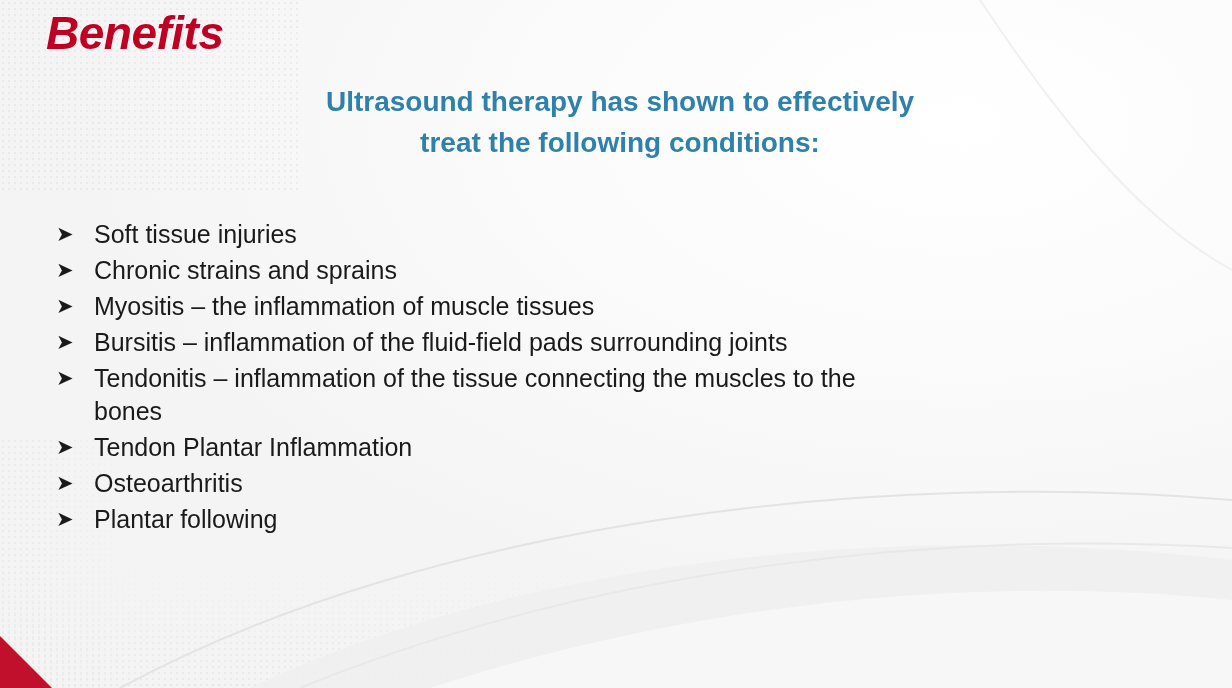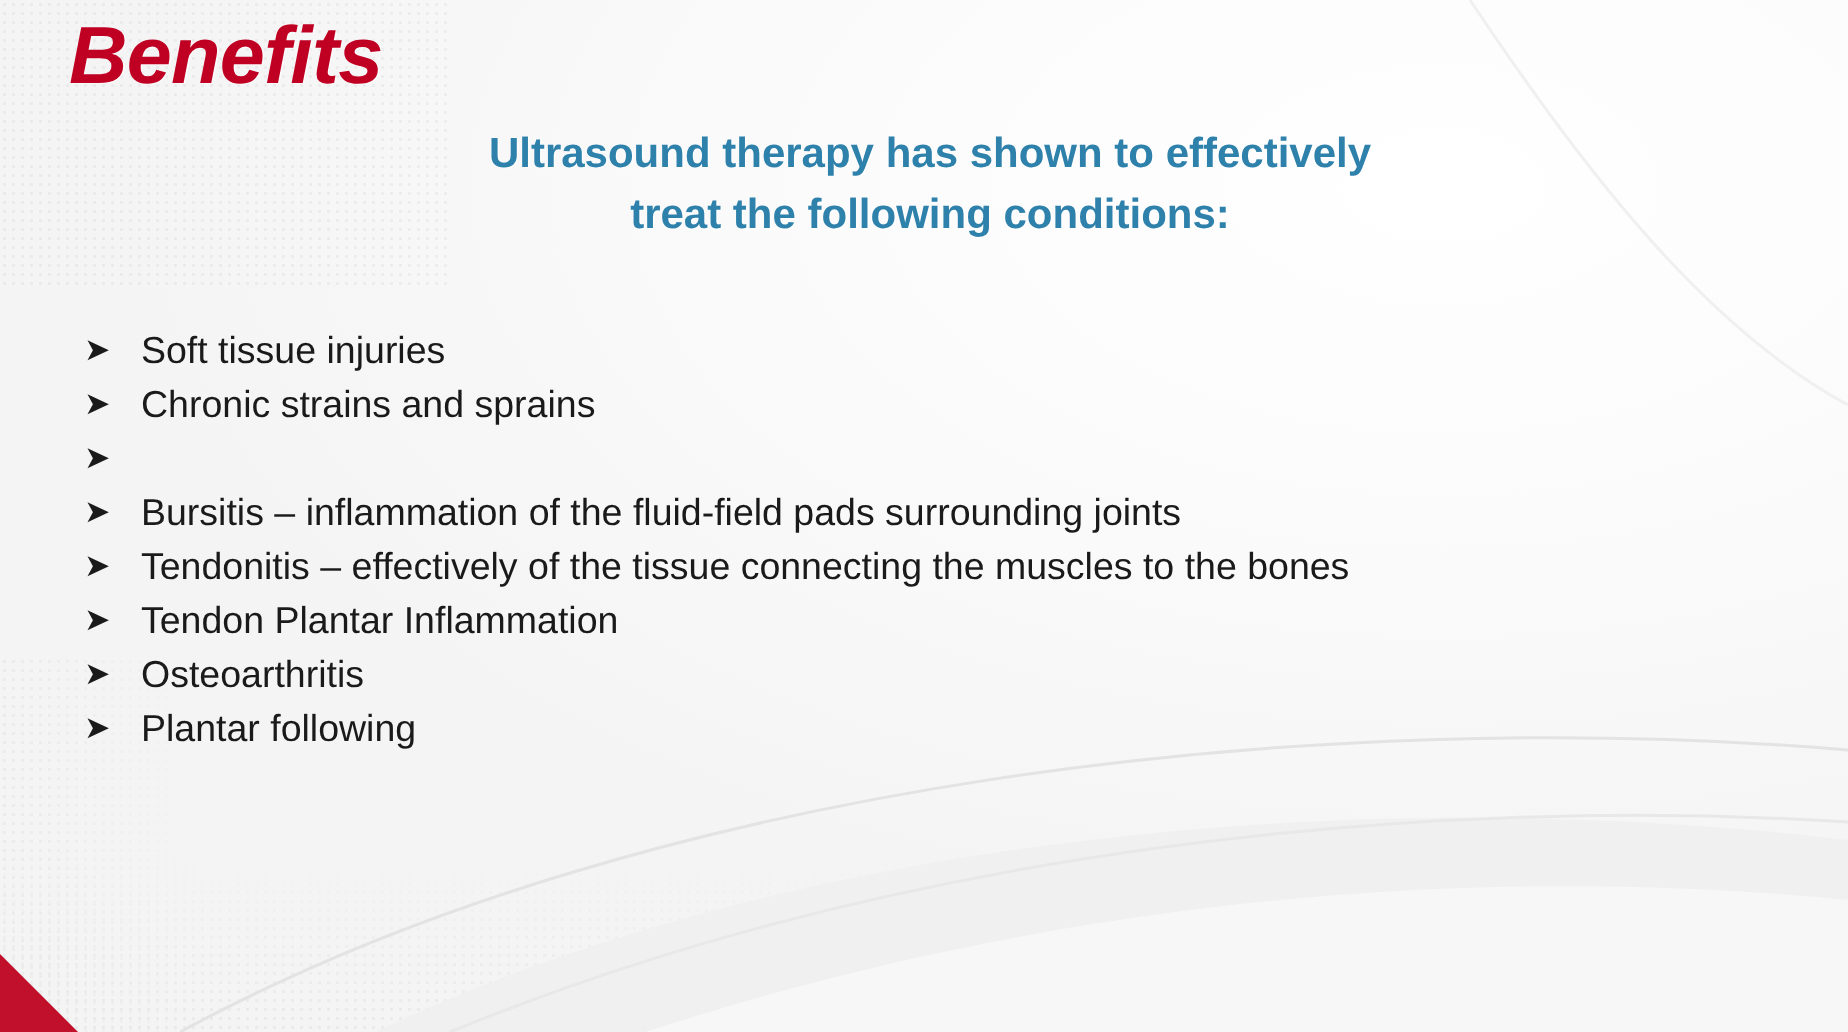--- a/index.html
+++ b/index.html
@@ -73,21 +73,21 @@
     width: 0; height: 0;
     border-left: 52px solid #c0102b;
     border-top: 52px solid transparent;
     pointer-events: none;
   }
 
   .title {
     position: absolute;
     left: 46px;
     top: 8px;
-    font-size: 54px;
+    font-size: 46px;
     font-weight: bold;
     font-style: italic;
     color: #c00023;
     letter-spacing: -0.5px;
     line-height: 1.1;
     text-shadow: 1px 1px 0 rgba(255,255,255,0.55);
   }
 
   .subtitle {
     position: absolute;
@@ -167,30 +167,31 @@
       <span class="text">Soft tissue injuries</span>
     </div>
 
     <div class="bullet">
       <span class="marker">➤</span>
       <span class="text">Chronic strains and sprains</span>
     </div>
 
     <div class="bullet">
       <span class="marker">➤</span>
+      <span class="text">Myositis – the inflammation of muscle tissues</span>
     </div>
 
     <div class="bullet">
       <span class="marker">➤</span>
       <span class="text">Bursitis – inflammation of the fluid-field pads surrounding joints</span>
     </div>
 
     <div class="bullet">
       <span class="marker">➤</span>
-      <span class="text">Tendonitis – effectively of the tissue connecting the muscles to the bones</span>
+      <span class="text">Tendonitis – inflammation of the tissue connecting the muscles to the bones</span>
     </div>
 
     <div class="bullet">
       <span class="marker">➤</span>
       <span class="text">Tendon Plantar Inflammation</span>
     </div>
 
     <div class="bullet">
       <span class="marker">➤</span>
       <span class="text">Osteoarthritis</span>

